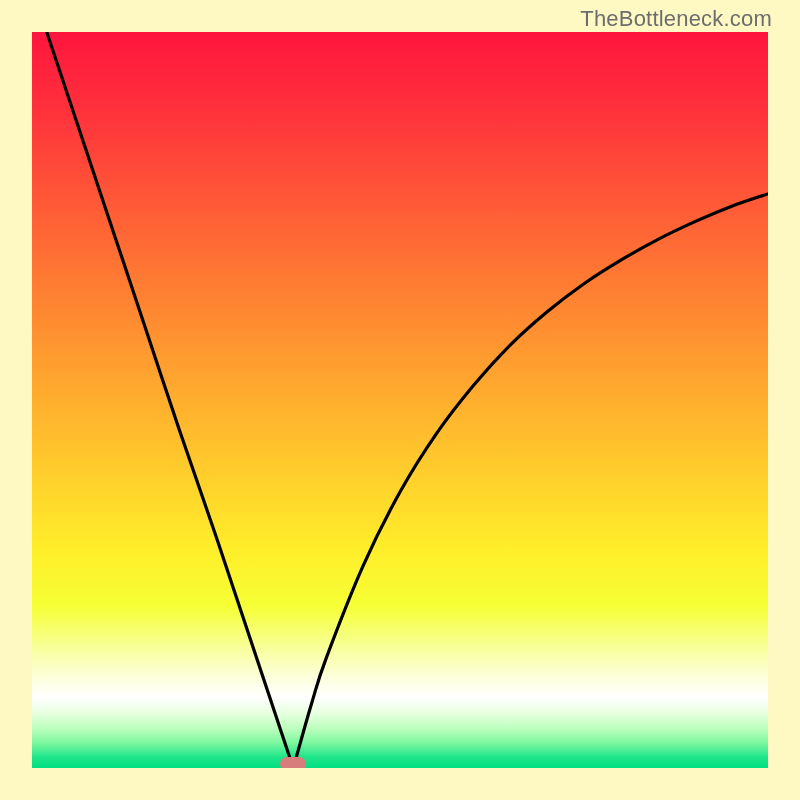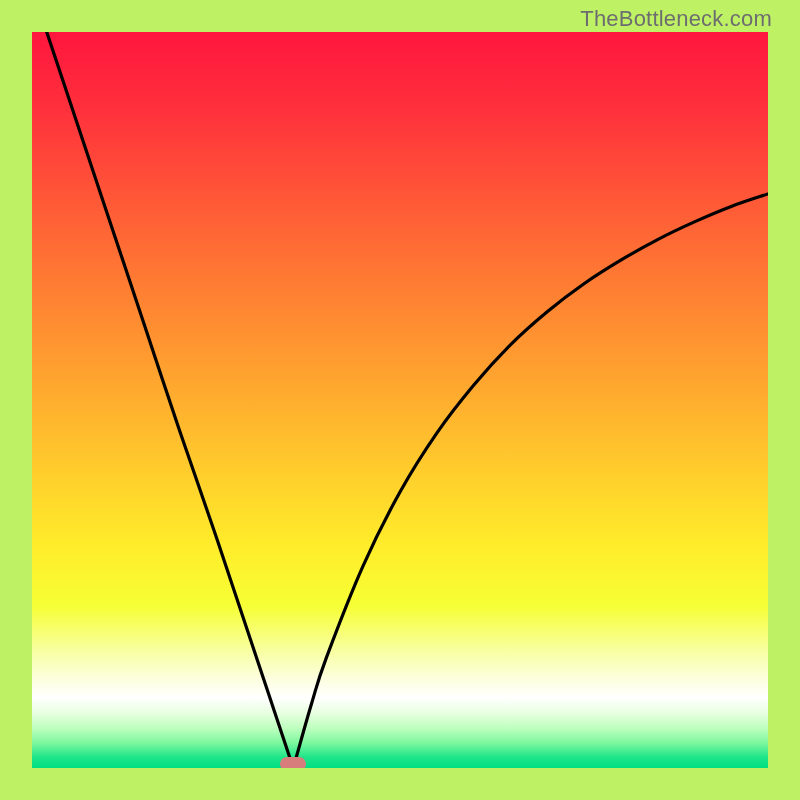--- a/index.html
+++ b/index.html
@@ -8,21 +8,21 @@
     width: 800px;
     height: 800px;
     background: #000;
     overflow: hidden;
     font-family: Arial, Helvetica, sans-serif;
   }
   .stage {
     position: relative;
     width: 800px;
     height: 800px;
-    background: #bef264;
+    background: #fef9c3;
   }
   .plot-area {
     position: absolute;
     left: 32px;
     top: 32px;
     width: 736px;
     height: 736px;
     overflow: hidden;
   }
   .gradient-bg {

